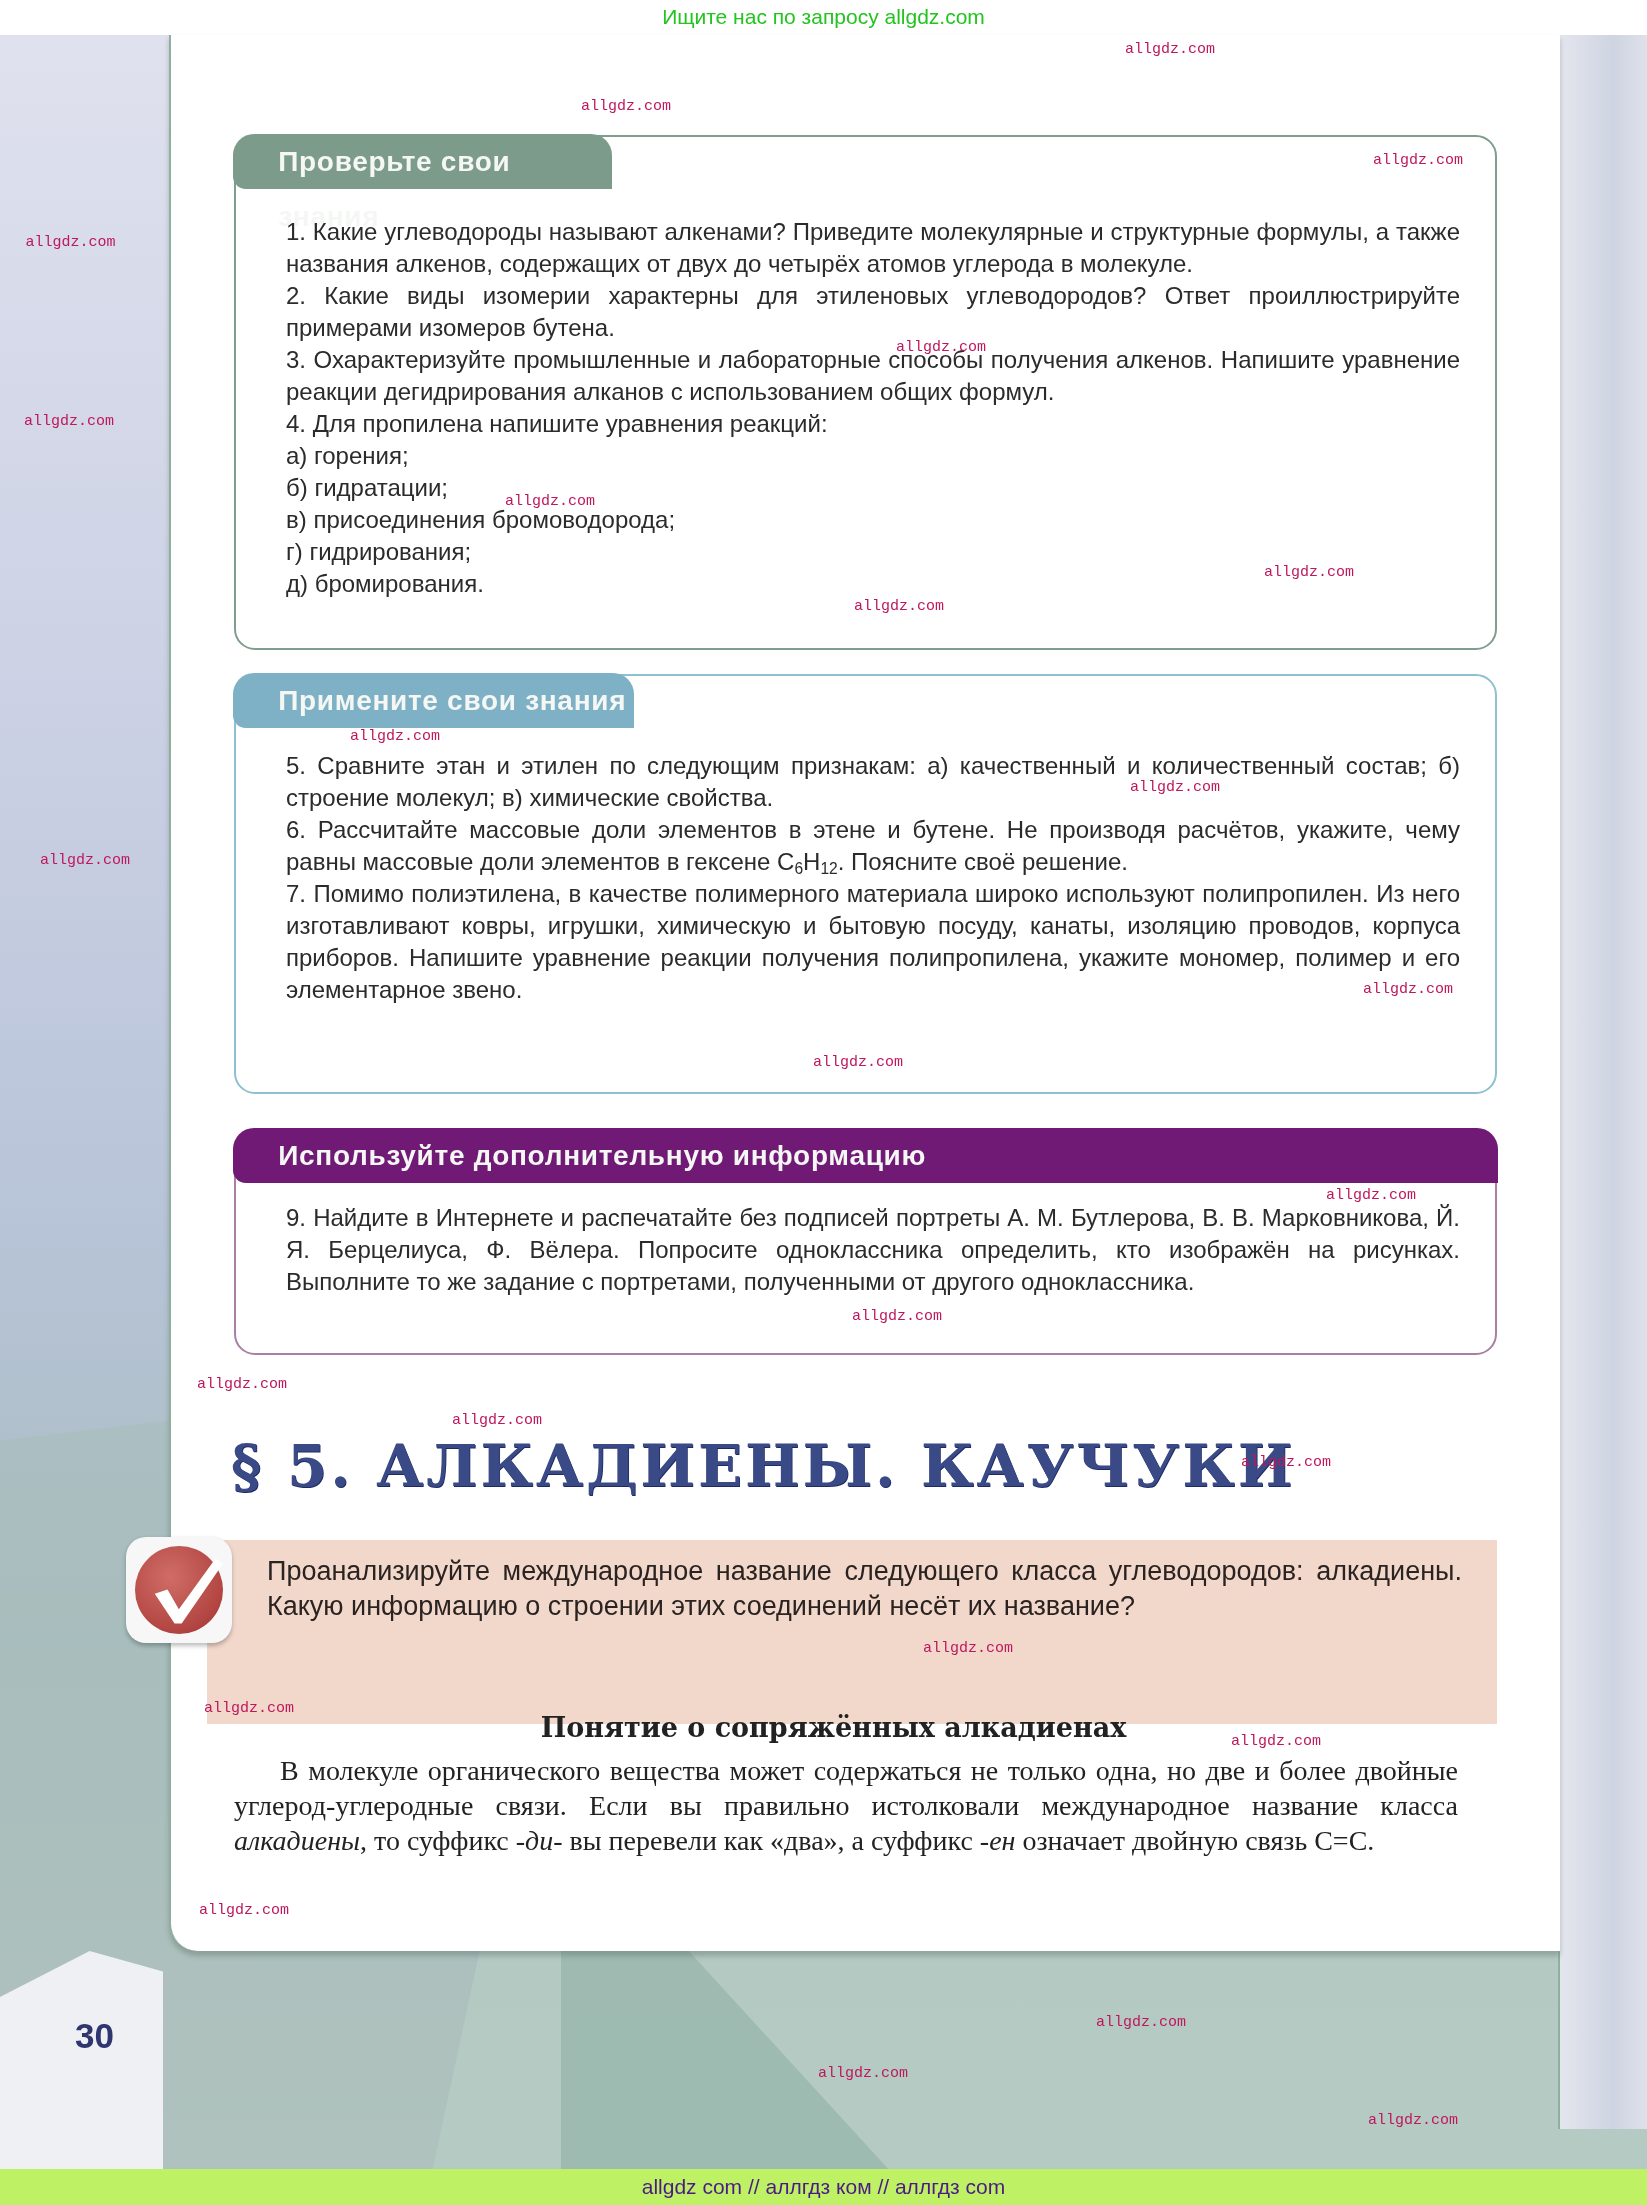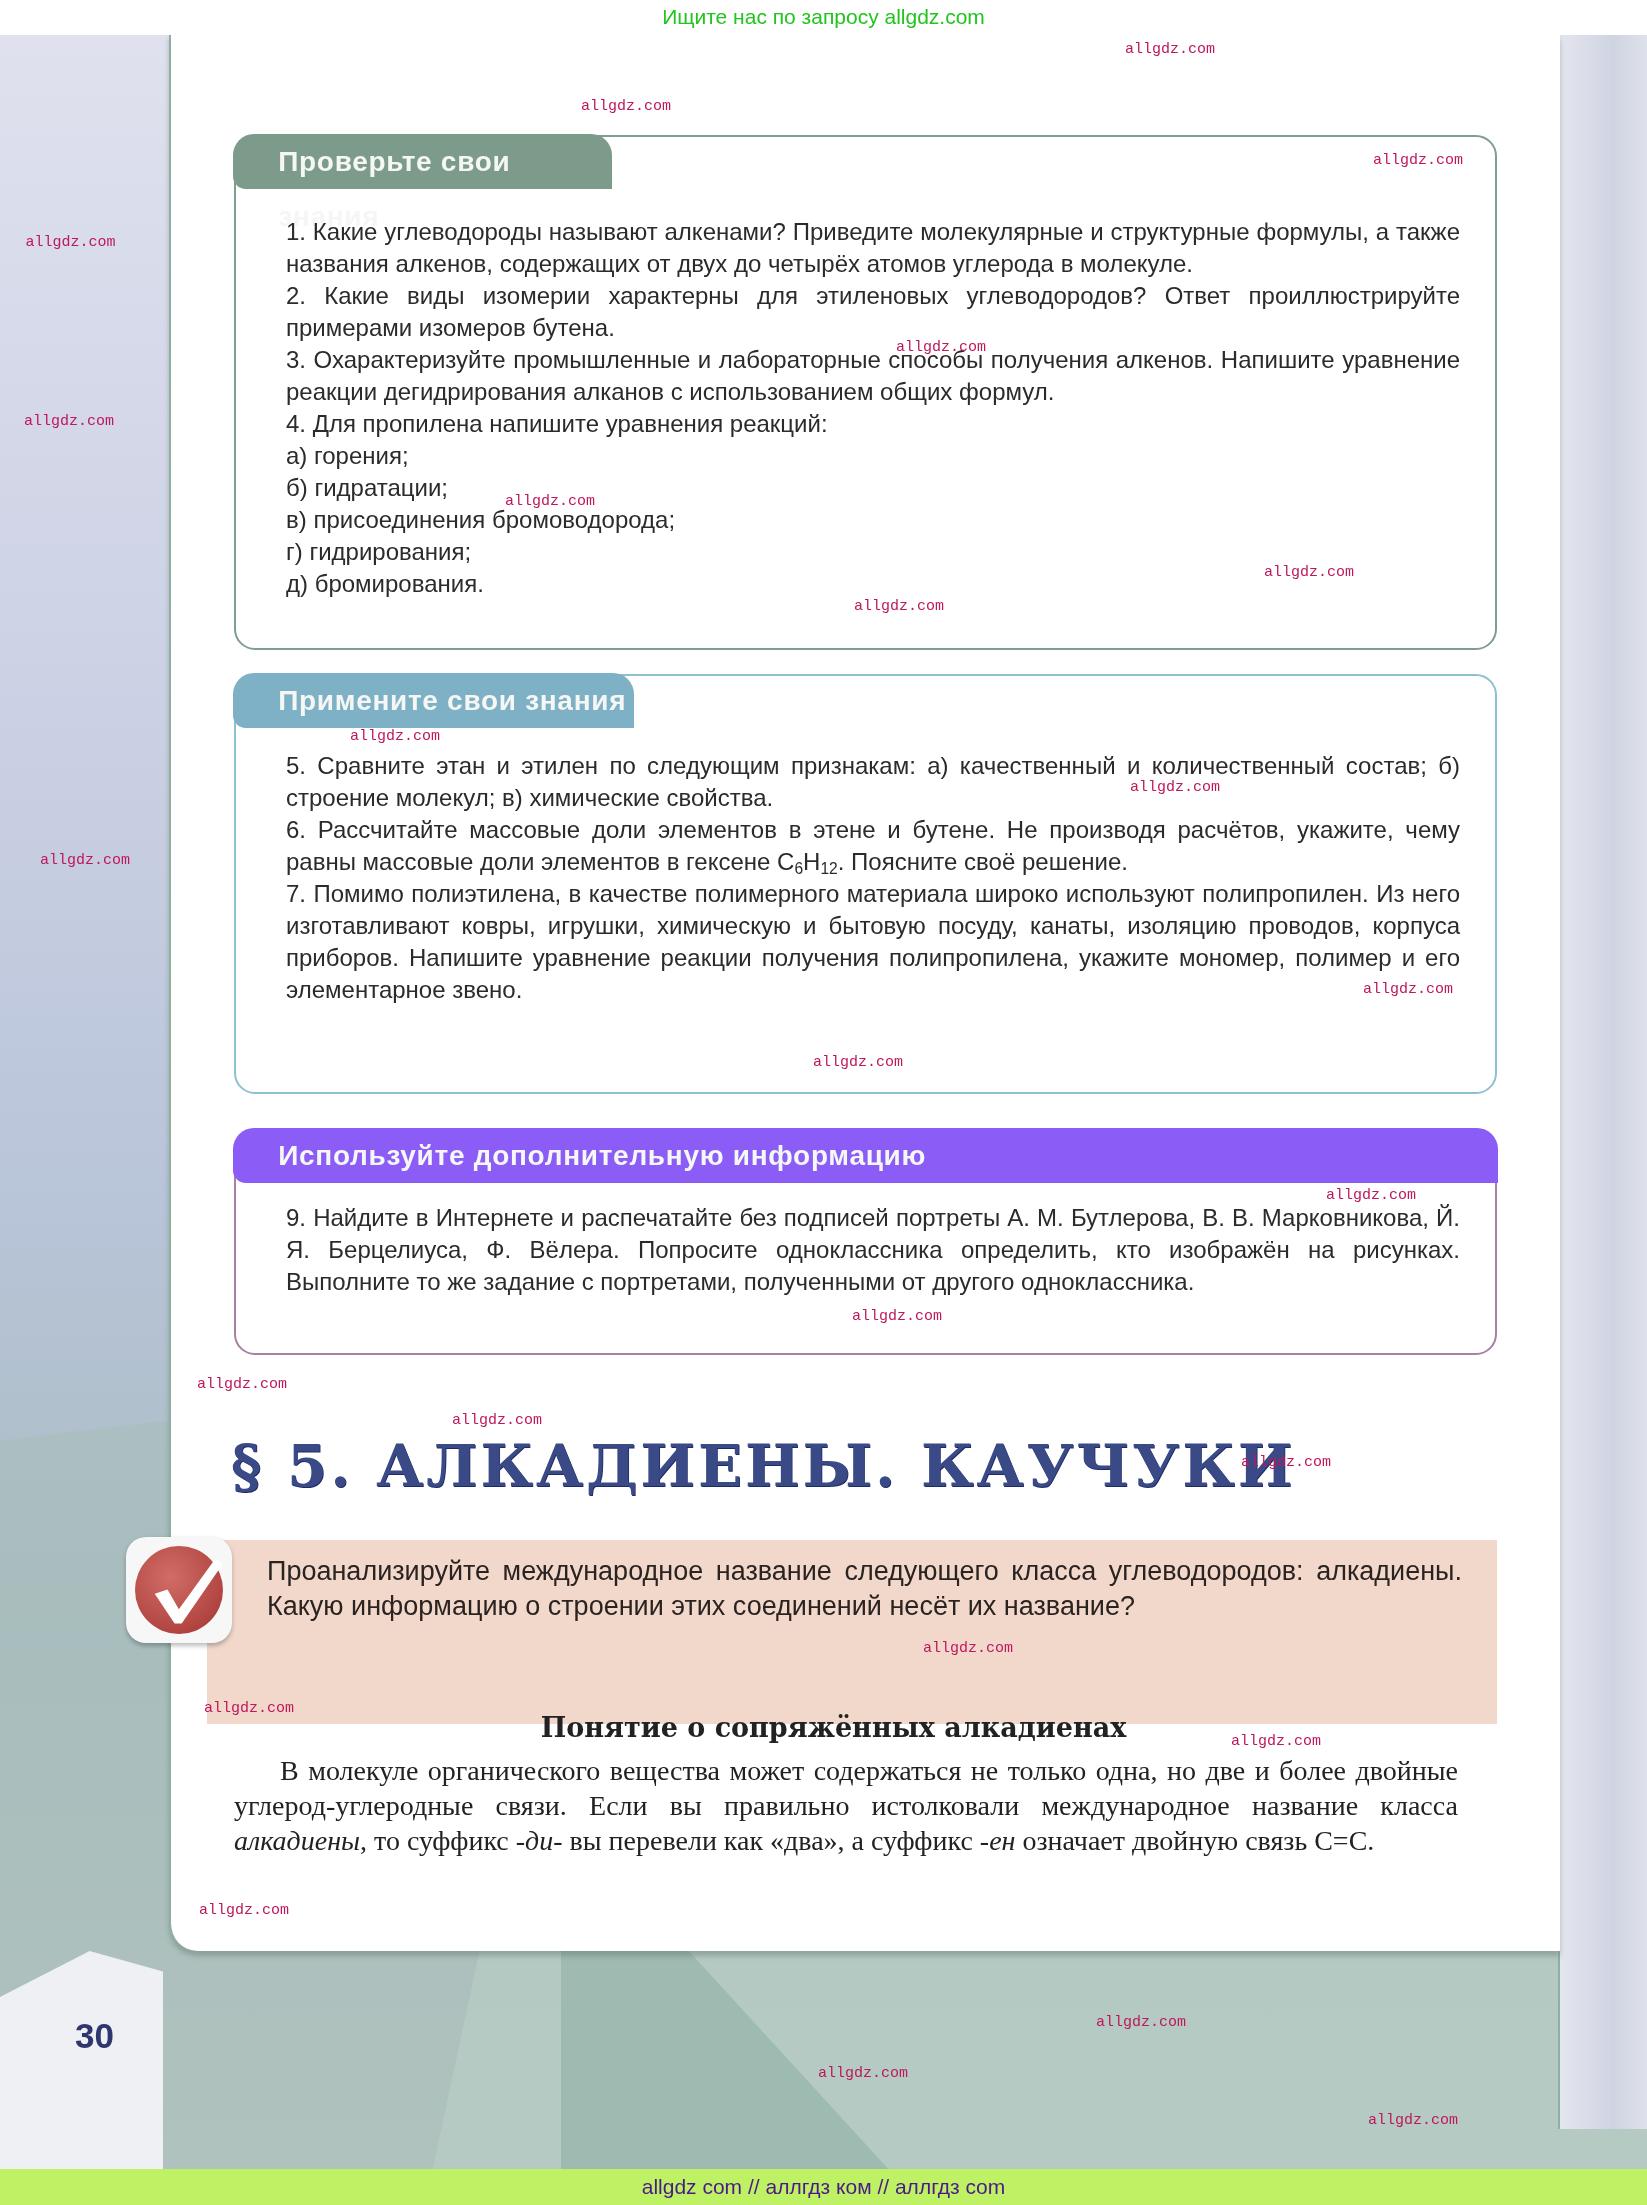--- a/index.html
+++ b/index.html
@@ -81,21 +81,21 @@
   .task-box .content p { margin: 0; }
   .box-check { top: 135px; height: 515px; border-color: #7f9e8e; }
   .box-check .badge { background: #7c9b8a; width: 334px; padding: 0 0 0 45px; }
   .box-check .content { top: 79px; }
 
   .box-apply { top: 674px; height: 420px; border-color: #8fc0d0; }
   .box-apply .badge { background: #7fb1c6; width: 348px; padding: 0 8px 0 45px; }
   .box-apply .content { top: 74px; }
 
   .box-extra { top: 1129px; height: 226px; border-color: #a97fa2; }
-  .box-extra .badge { background: #8b5cf6; right: -2.8px; padding: 0 0 0 45px; border-top-right-radius: 21px; }
+  .box-extra .badge { background: #701a75; right: -2.8px; padding: 0 0 0 45px; border-top-right-radius: 21px; }
   .box-extra .content { top: 71px; }
 
   sub { font-size: 15.6px; vertical-align: -4.3px; line-height: 0; }
 
   
   .section-title {
     position: absolute; left: 231px; top: 1432px;
     font-family: "DejaVu Serif", "Liberation Serif", serif;
     font-weight: bold; font-size: 58px; color: #3a4a86; letter-spacing: 2.8px;
     text-shadow: 0.7px 0.7px 0 #1f2a63;

